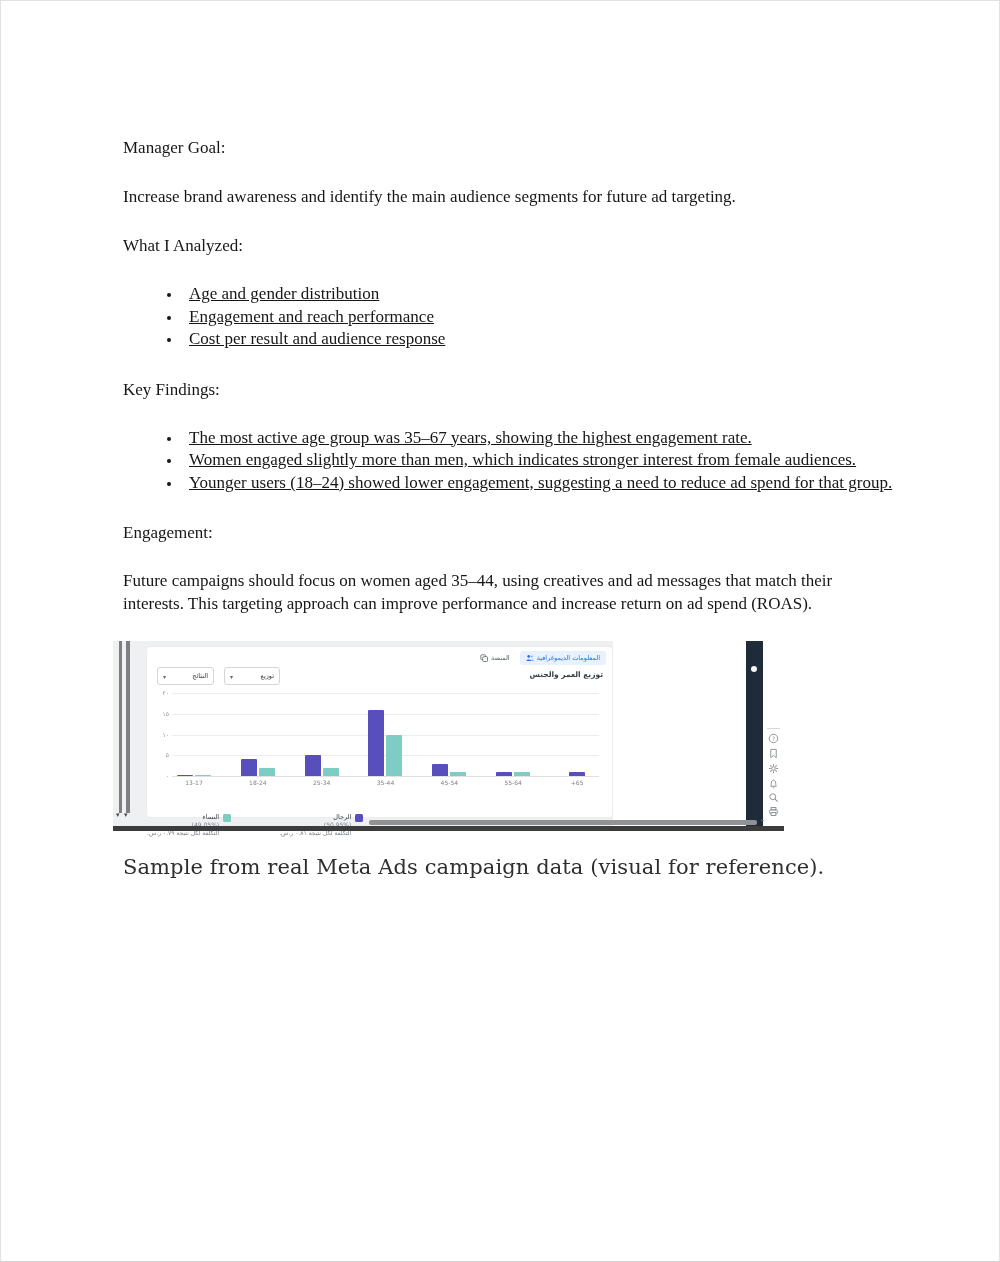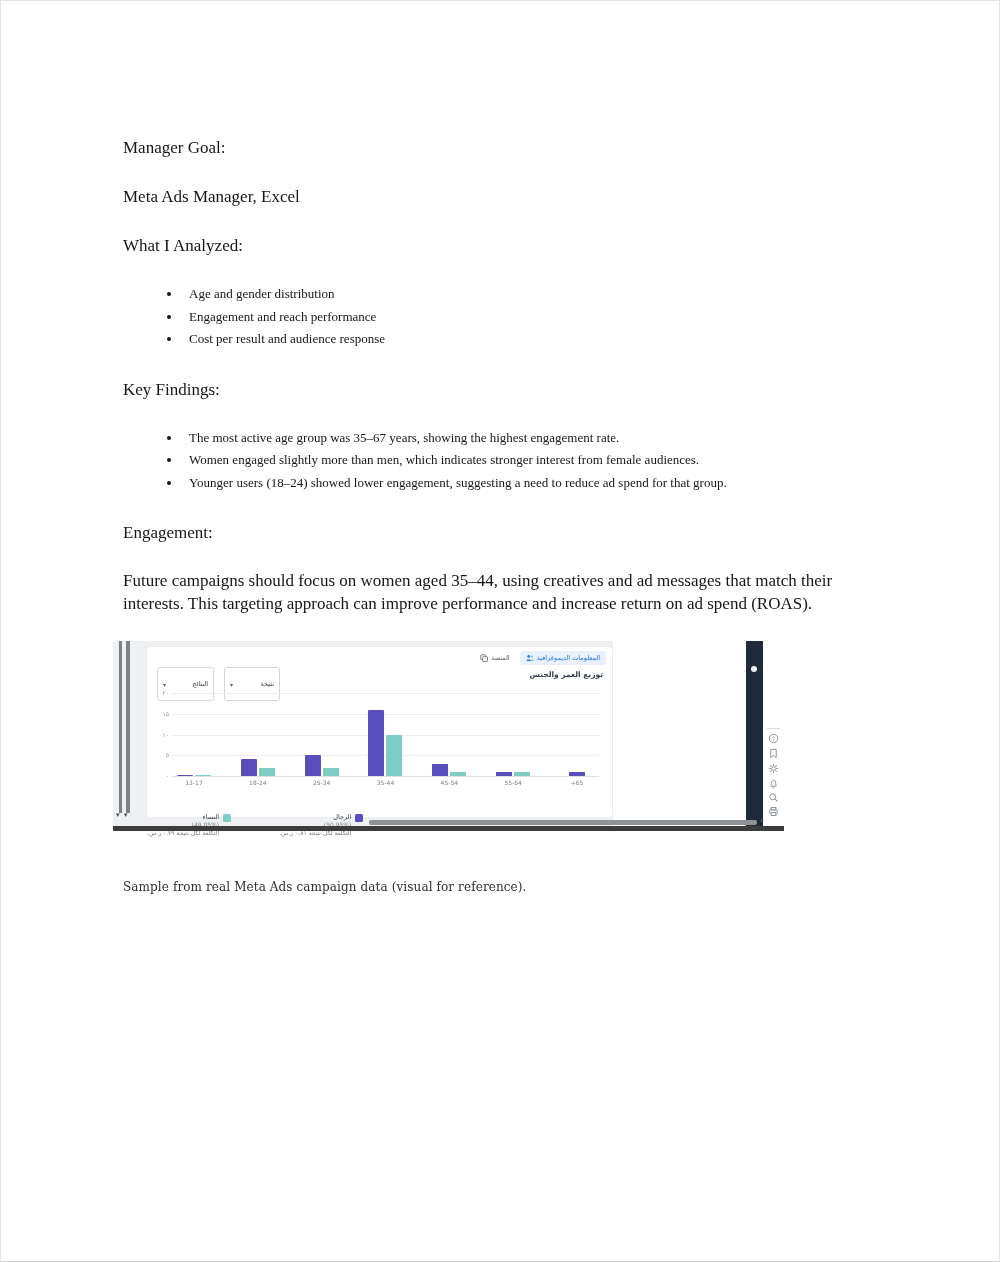--- a/index.html
+++ b/index.html
@@ -6,23 +6,23 @@
   .sheet{
     position:relative;width:998px;height:1260px;margin:0 auto;
     background:#ffffff;border:1px solid #e2e2e2;border-bottom:2px solid #d2d2d2;
     font-family:"Liberation Serif", serif;color:#161616;overflow:hidden;
   }
   .content{padding:108px 100px 0 122px;}
   .doc-title{font-size:15.5px;font-weight:500;margin:0 0 0 27px;letter-spacing:.2px;}
   .doc-intro{font-size:19px;line-height:25px;margin:24px 0 0 29px;width:735px;}
   .block{font-size:17px;line-height:21px;margin:28px 0 0 0;}
   ul.doc-list{margin:27px 0 0 0;padding:0 0 0 59px;width:780px;}
-  ul.doc-list li{font-size:13px;line-height:22.5px;padding-left:7px;}
+  ul.doc-list li{font-size:17px;line-height:22.5px;padding-left:7px;text-decoration:underline;}
   ul.doc-list li::marker{font-size:13px;}
-  .caption{font-size:12px;margin:49px 0 0 0;color:#2e2e2e;font-family:"DejaVu Serif", serif;letter-spacing:.1px;}
+  .caption{font-size:21px;margin:24px 0 0 0;color:#2e2e2e;font-family:"DejaVu Serif", serif;letter-spacing:.1px;}
 
   
   .figure{
     position:relative;width:671px;height:190px;margin:26px 0 0 -10px;
     background:#eef0f2;font-family:"DejaVu Sans", sans-serif;direction:ltr;
   }
   .figure .vbar{position:absolute;top:0;width:3.5px;height:172px;background:#7c7f83;}
   .figure .vbar-caret{position:absolute;top:169px;font-size:7px;color:#4a4a4a;line-height:10px;}
   .fig-white-gap{position:absolute;left:500px;top:0;width:133px;height:186px;background:#ffffff;}
   .fig-navbar{position:absolute;left:633px;top:0;width:17px;height:190px;background:#1f2b38;}
@@ -37,21 +37,21 @@
 
   .card{
     position:absolute;left:33px;top:5px;width:467px;height:172px;background:#ffffff;
     border:1px solid #ececee;border-radius:4px;box-sizing:border-box;direction:ltr;
   }
   .tab-row{position:absolute;top:4px;right:6px;display:flex;flex-direction:row-reverse;align-items:center;gap:10px;direction:ltr;}
   .pill{display:flex;align-items:center;gap:3px;background:#e8f1fd;color:#2172e5;border-radius:3px;height:14px;padding:0 6px;font-size:6.5px;white-space:nowrap;}
   .tab-plain{display:flex;align-items:center;gap:3px;color:#5b6168;font-size:6.5px;white-space:nowrap;}
   .chart-title{position:absolute;top:23px;right:9px;font-size:7.5px;font-weight:bold;color:#36404a;direction:rtl;}
   .dd{position:absolute;top:20px;height:15px;box-sizing:border-box;border:1px solid #d4d6d9;border-radius:3px;background:#fff;
-      display:flex;align-items:center;justify-content:space-between;padding:16px 5px;font-size:6.5px;color:#3a3a3a;}
+      display:flex;align-items:center;justify-content:space-between;padding:8px 5px;font-size:6.5px;color:#3a3a3a;}
   .dd .caret{font-size:6px;color:#60666d;}
   .dd .dd-label{direction:rtl;}
 
   .plot{position:absolute;left:25px;top:46px;width:427px;height:83px;}
   .gridline{position:absolute;left:0;width:427px;height:1px;background:#ededef;}
   .gridline.base{background:#dfe1e3;}
   .ytick{position:absolute;width:18px;text-align:right;font-size:6px;color:#8c9197;line-height:8px;}
   .groups{position:absolute;left:25px;top:46px;width:427px;height:83px;display:flex;justify-content:space-between;padding:0 2px;box-sizing:border-box;}
   .group{position:relative;width:40px;height:83px;display:flex;align-items:flex-end;justify-content:center;gap:2px;}
   .bar{width:16px;border-radius:1px 1px 0 0;}
@@ -65,22 +65,22 @@
   .leg-l2{font-size:6px;color:#7a8087;line-height:8px;}
   .leg-l3{font-size:6px;color:#7a8087;line-height:8px;}
 </style>
 </head>
 <body>
 
 <div class="sheet">
   <div class="content">
 
     <div class="block">Manager Goal:</div>
-
-    <div class="block">Meta Ads Manager, Excel</div>
+    <div class="block">Increase brand awareness and identify the main audience segments for future ad targeting.</div>
+
 
     <div class="block">What I Analyzed:</div>
     <ul class="doc-list">
       <li>Age and gender distribution</li>
       <li>Engagement and reach performance</li>
       <li>Cost per result and audience response</li>
     </ul>
 
     <div class="block">Key Findings:</div>
     <ul class="doc-list">
@@ -121,21 +121,21 @@
         </div>
 
         <div class="chart-title">توزيع العمر والجنس</div>
 
         <div class="dd" style="left:10px;width:57px;">
           <span class="caret">▾</span>
           <span class="dd-label">النتائج</span>
         </div>
         <div class="dd" style="left:77px;width:56px;">
           <span class="caret">▾</span>
-          <span class="dd-label">نتيجة</span>
+          <span class="dd-label">توزيع</span>
         </div>
 
         <div class="plot">
             <div class="gridline" style="top: 0px;"></div>
             <div class="gridline" style="top: 20.75px;"></div>
             <div class="gridline" style="top: 41.5px;"></div>
             <div class="gridline" style="top: 62.25px;"></div>
             <div class="gridline base" style="top: 83px;"></div>
           </div>
         <div>

